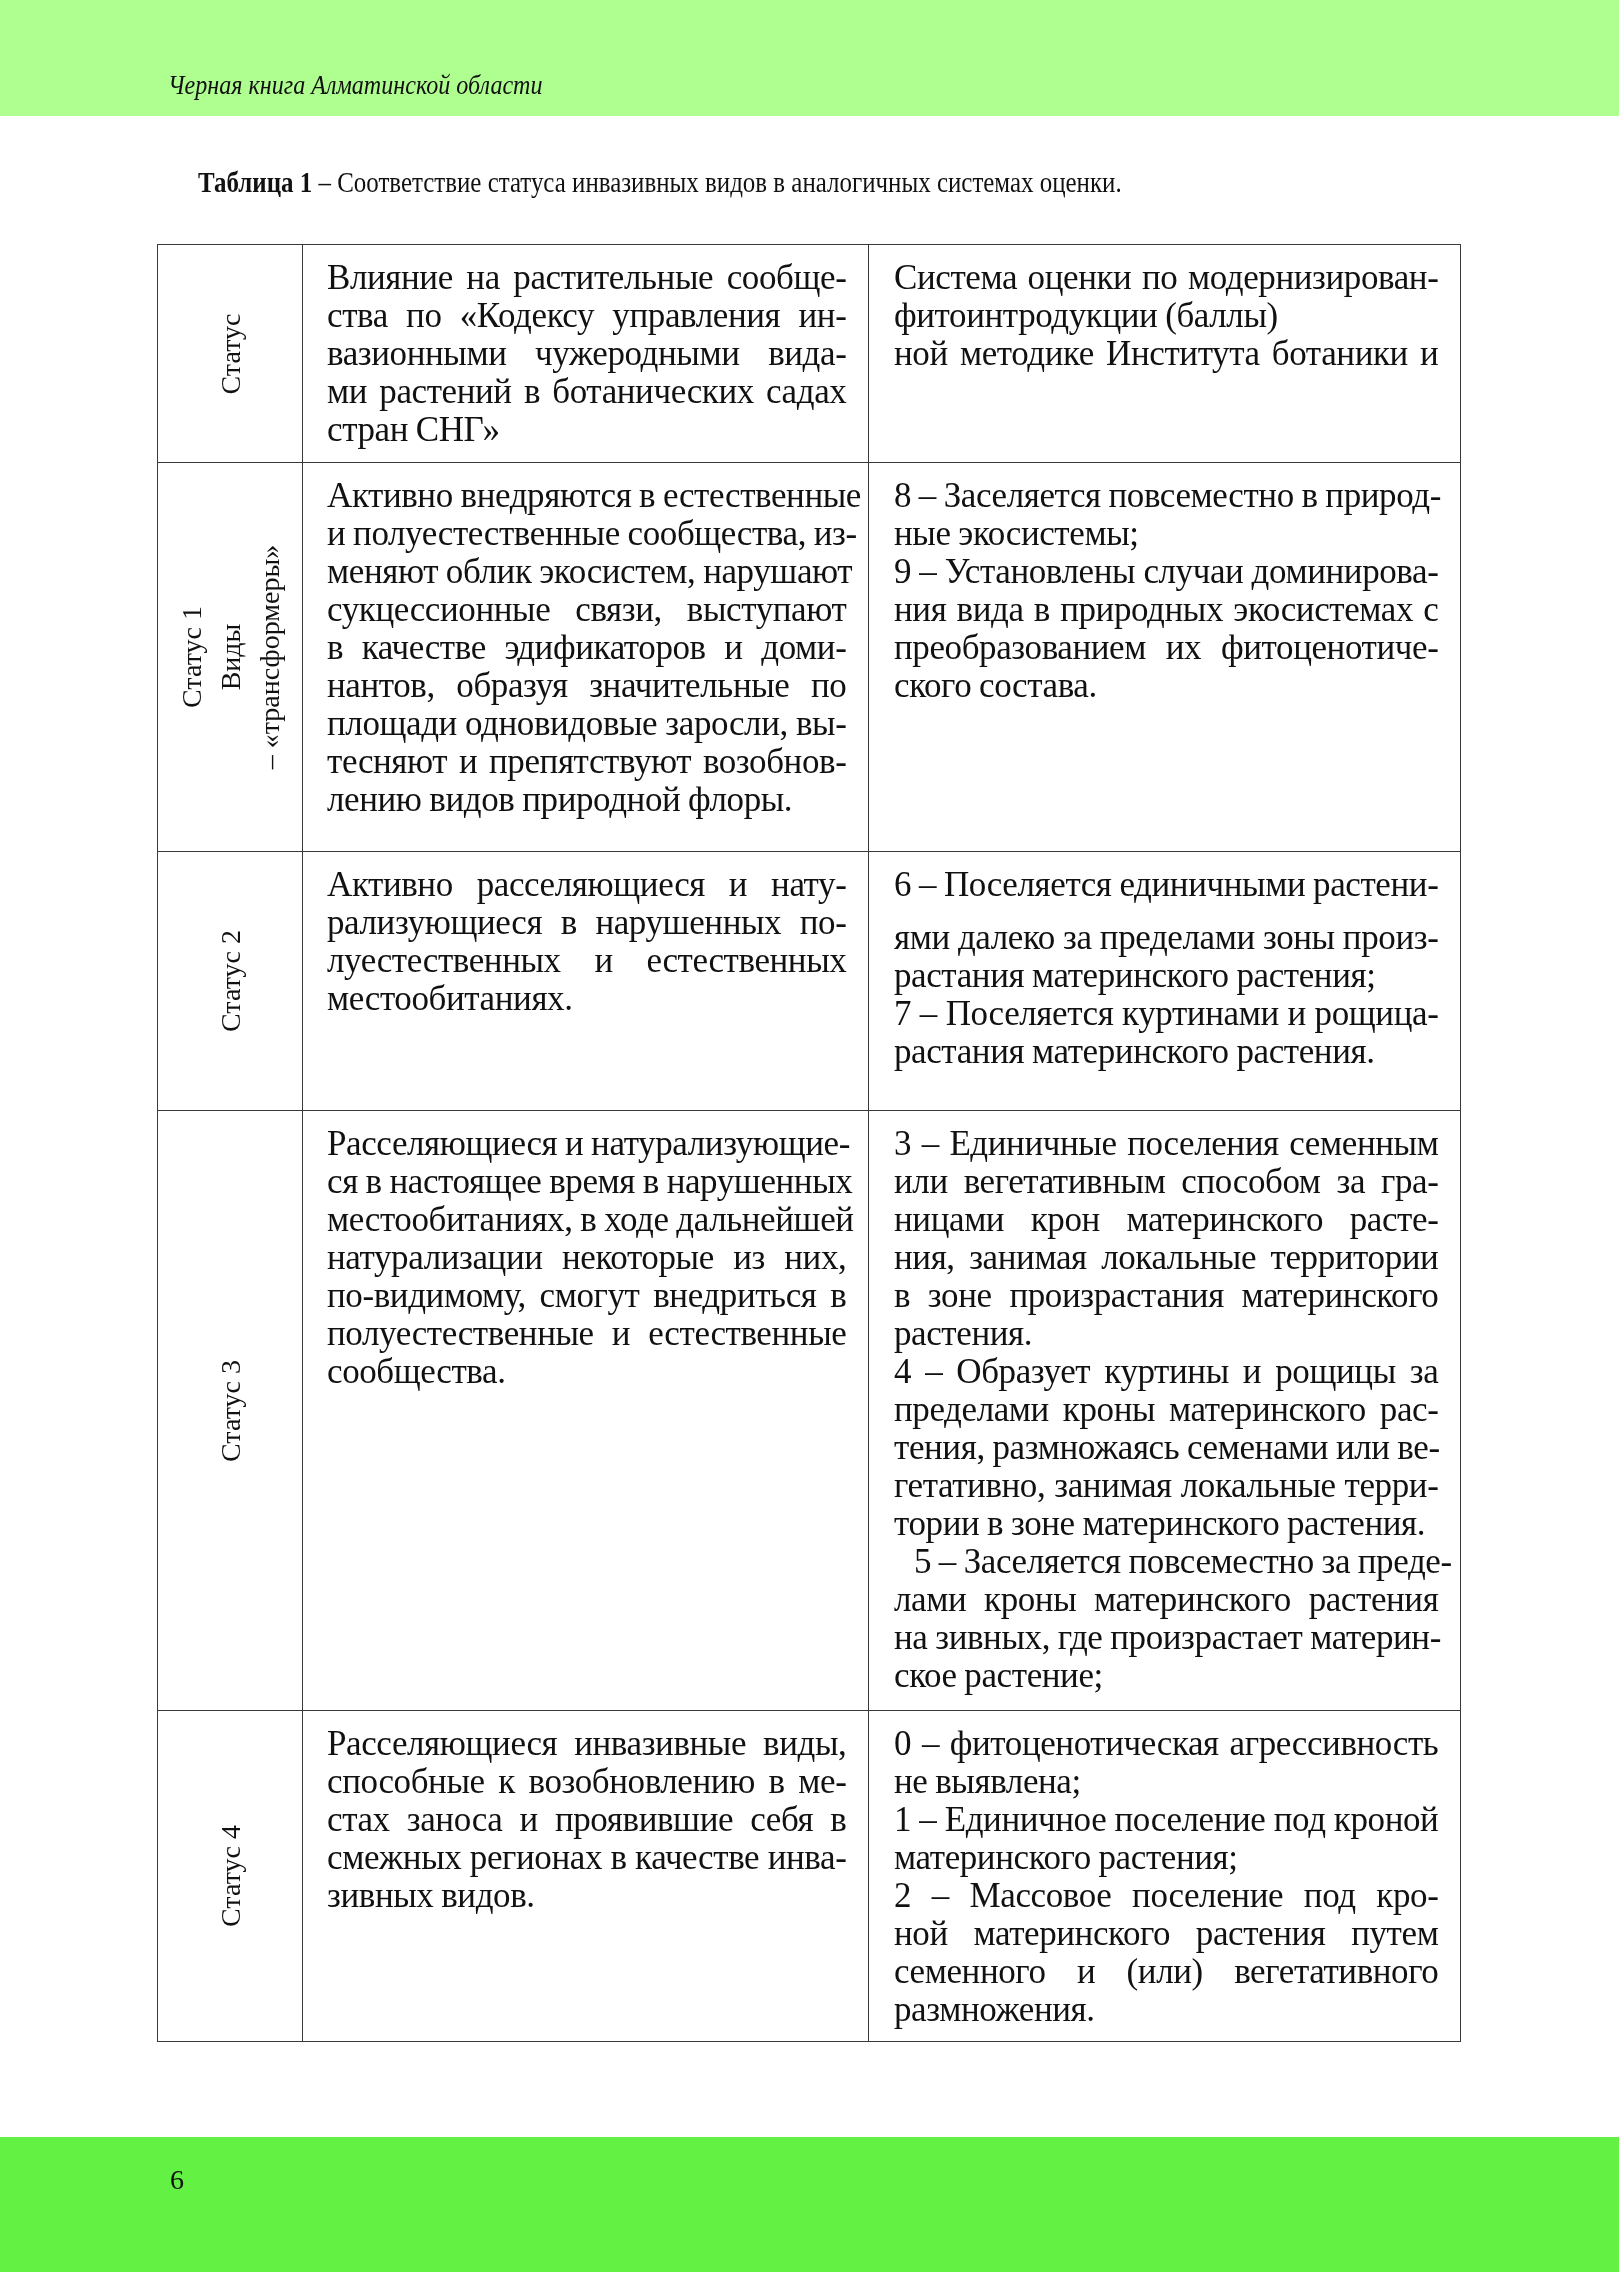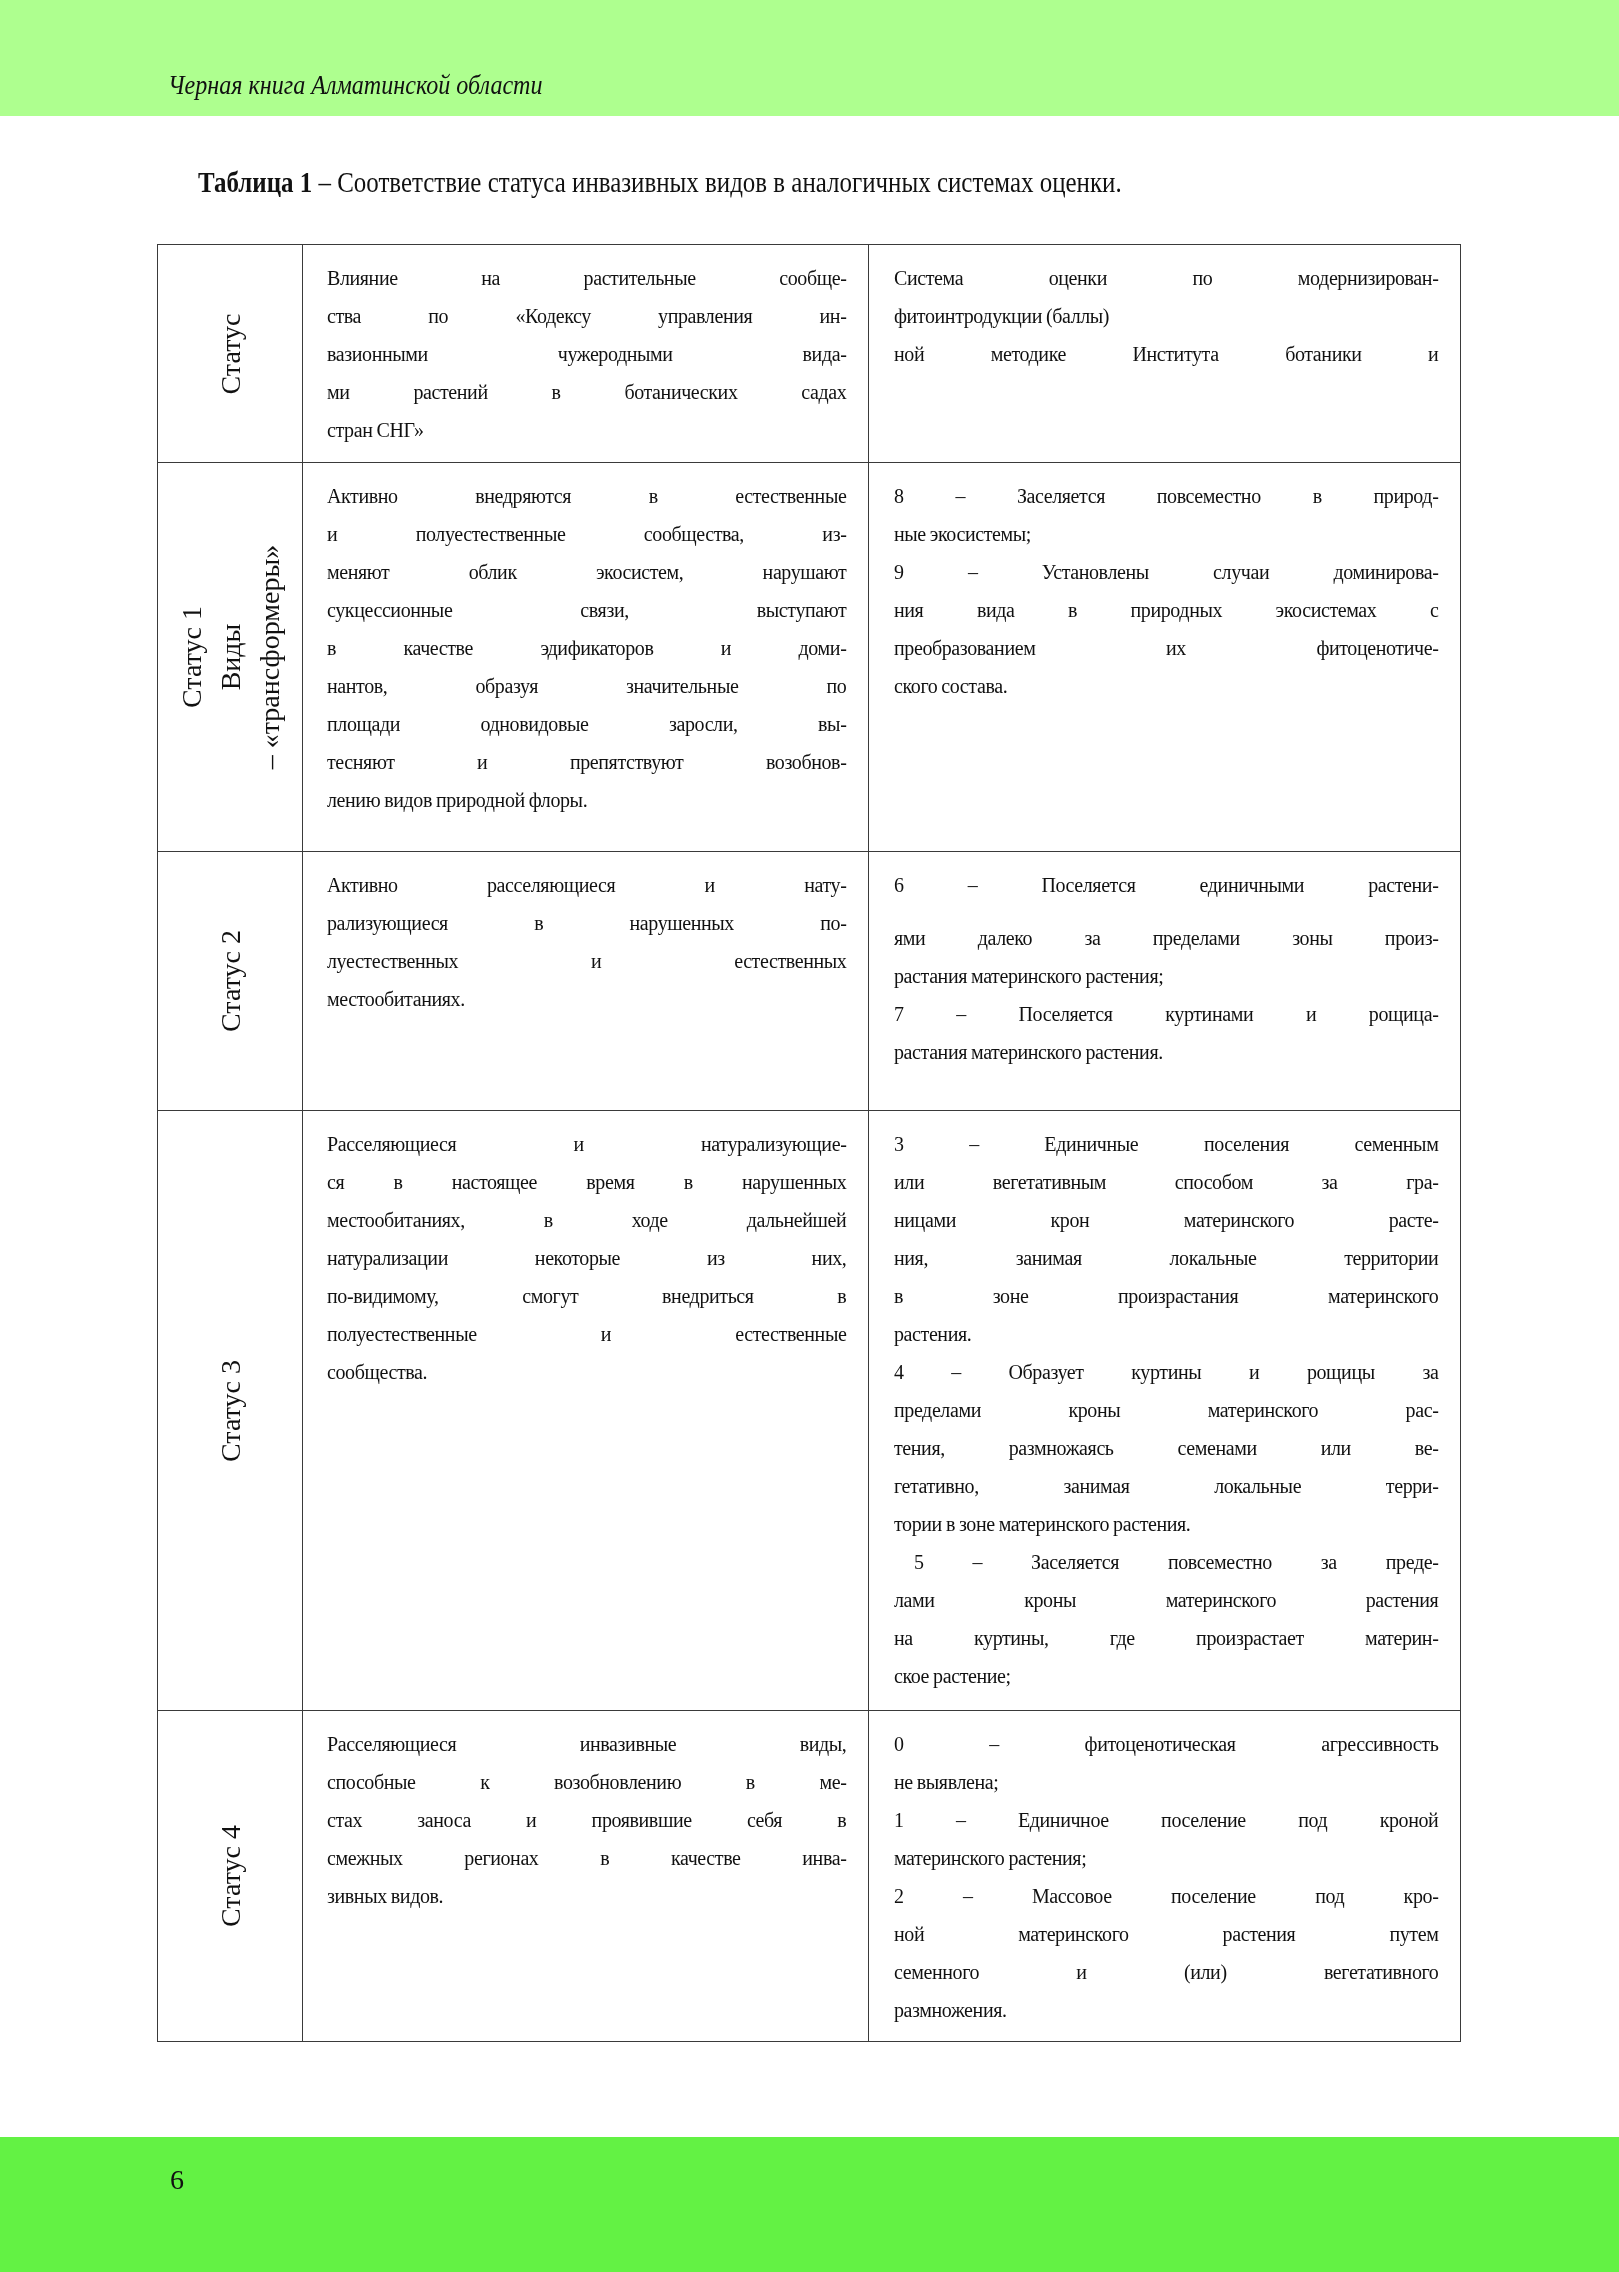--- a/index.html
+++ b/index.html
@@ -42,21 +42,21 @@
   .vlabel {
     position: absolute; left: 50%; top: 50%;
     transform: translate(-50%, -50%) rotate(-90deg);
     white-space: nowrap; text-align: center;
     font-size: 28px; line-height: 39px;
   }
   .vlabel span { display: block; }
 
   .txt {
     position: absolute; left: 24px; right: 21.6px; top: 14px;
-    font-size: 20px; line-height: 38px; text-align: justify;
+    font-size: 35px; line-height: 38px; text-align: justify;
     letter-spacing: -0.4px; word-spacing: -0.6px;
   }
   .txt .line { display: block; text-align: justify; text-align-last: justify; white-space: nowrap; }
   .txt .line.end { text-align-last: left; }
   .txt .para { display: block; }
 
   .band-bottom {
     position: absolute; left: 0; top: 2137px; width: 1620px; height: 135px;
     background: #63F244;
   }
@@ -193,21 +193,21 @@
           <span class="para">
             <span class="line" style="transform: none;">4 – Образует куртины и рощицы за</span>
             <span class="line" style="transform: none;">пределами кроны материнского рас-</span>
             <span class="line" style="transform: none;">тения, размножаясь семенами или ве-</span>
             <span class="line" style="transform: none;">гетативно, занимая локальные терри-</span>
             <span class="line end" style="transform: none;">тории в зоне материнского растения.</span>
           </span>
           <span class="para">
             <span class="line" style="transform: none; margin-left: 20px;">5 – Заселяется повсеместно за преде-</span>
             <span class="line" style="transform: none;">лами кроны материнского растения</span>
-            <span class="line" style="transform: none;">на куртины, где произрастает материн-</span>
+            <span class="line" style="transform: none;">на зивных, где произрастает материн-</span>
             <span class="line end" style="transform: none;">ское растение;</span>
           </span>
         </div>
       </div>
     </div>
   <div class="row last" style="top:1466px;height:330px;">
       <div class="cell c1">
         <div class="vlabel">
           <span>Статус 4</span>
         </div>

